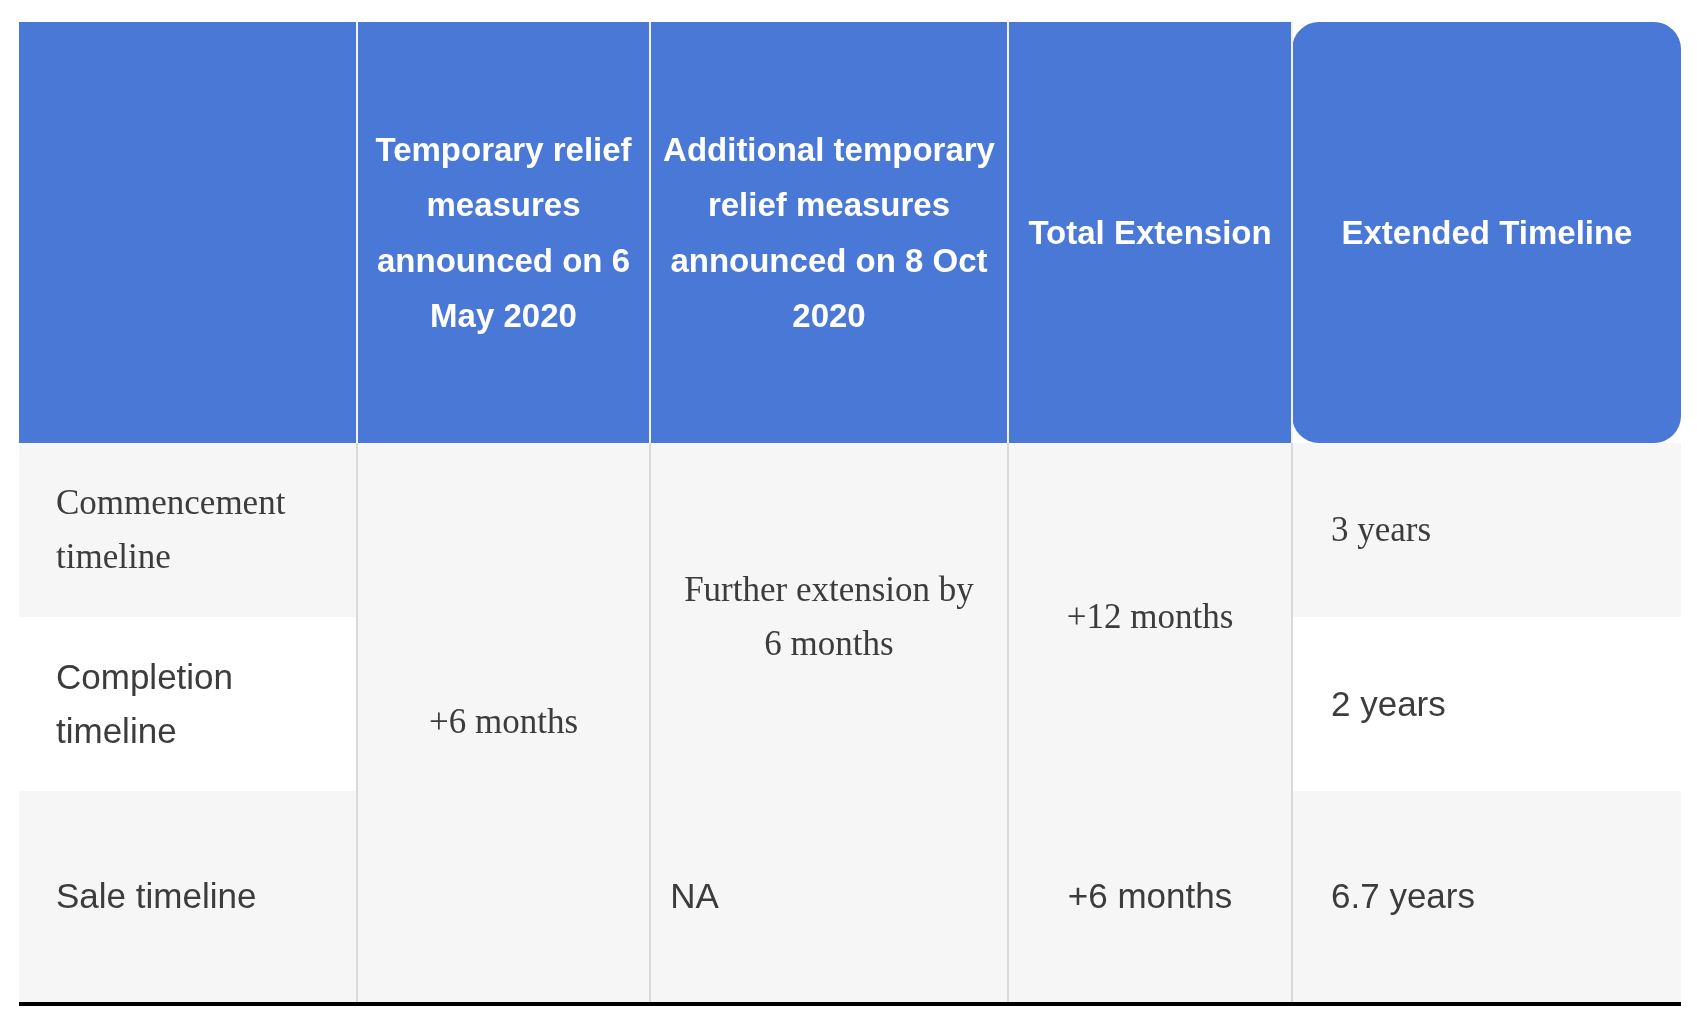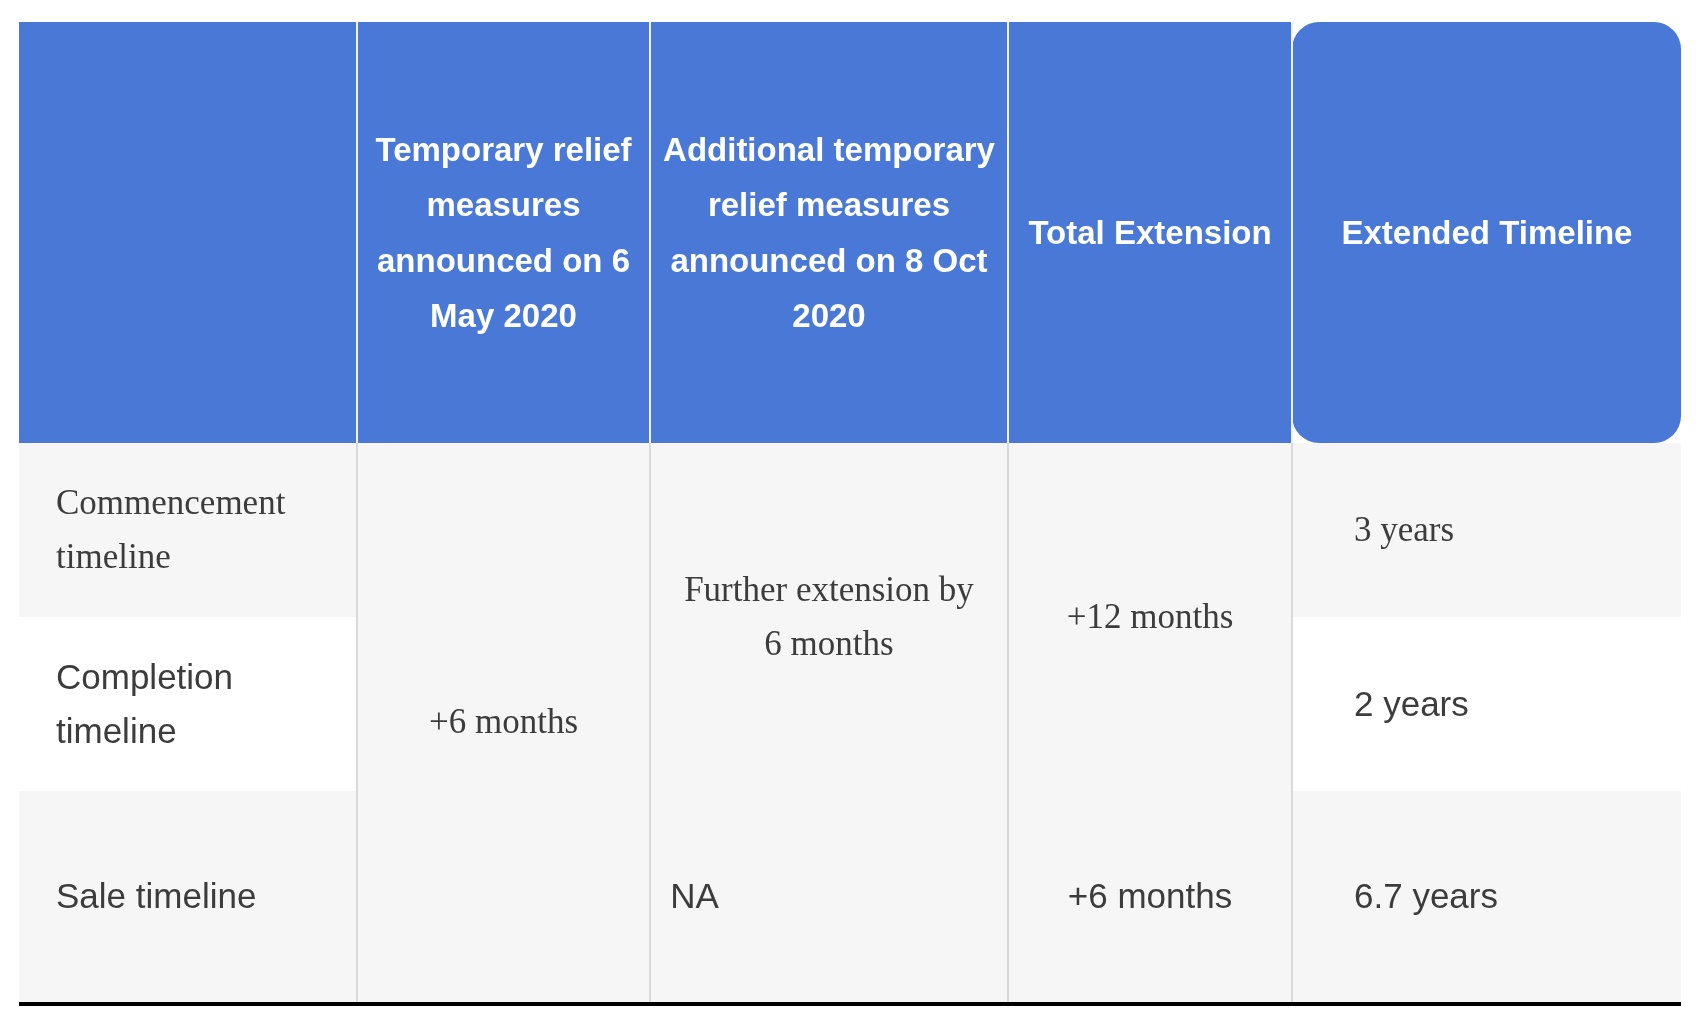--- a/index.html
+++ b/index.html
@@ -79,21 +79,21 @@
     text-align: center;
     padding: 0 22px;
   }
   td.na-cell {
     text-align: center;
     padding-right: 270px;
     margin-left: 29px;
   }
   td.last-col {
     text-align: left;
-    padding-left: 61px;
+    padding-left: 38px;
   }
 
   
   tr.row-odd  td.shade { background: #f6f6f6; }
   tr.row-even td.shade { background: #ffffff; }
 
   tr.body-row-1 { height: 174px; font-family: Liberation Serif, serif; }
   tr.body-row-2 { height: 174px; }
   tr.body-row-3 { height: 213px; }
 </style>

